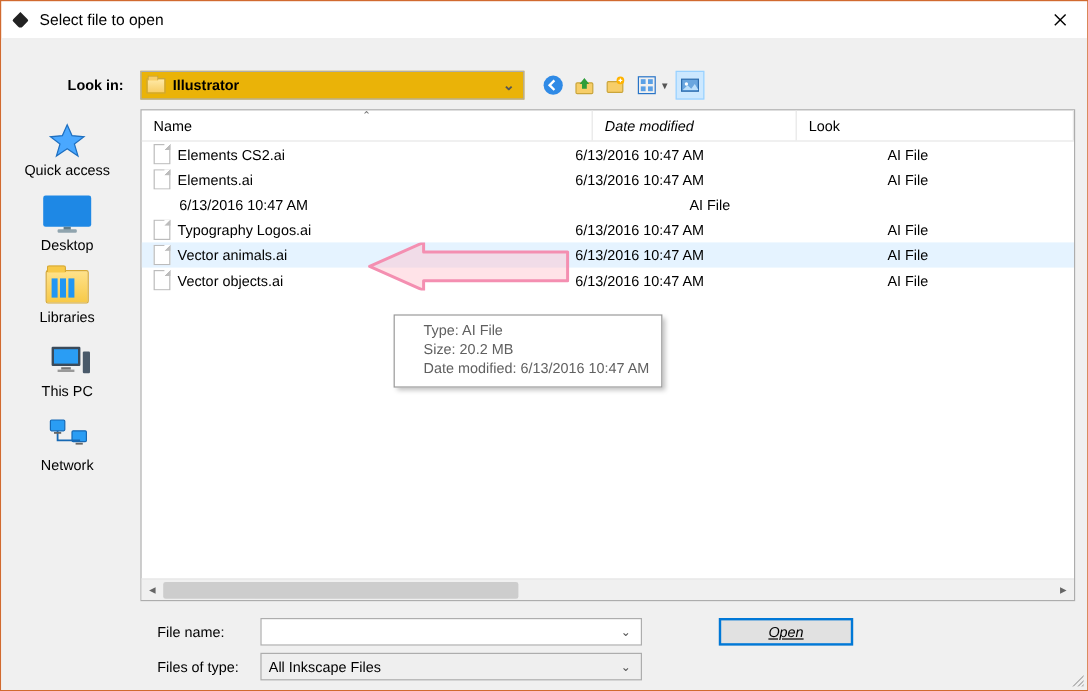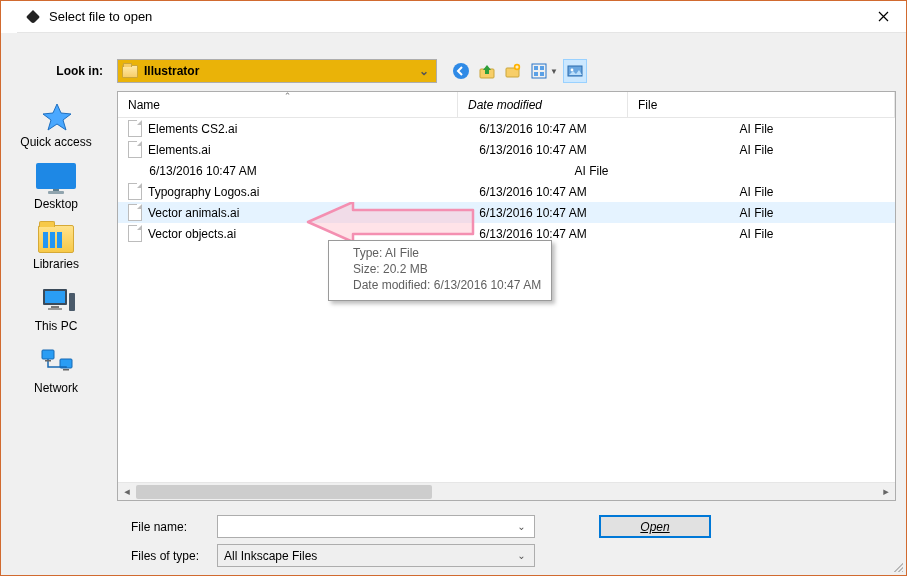--- a/index.html
+++ b/index.html
@@ -11,21 +11,20 @@
     width: 907px; height: 576px;
     border: 1px solid #d16a2f;
     position: relative;
     overflow: hidden;
   }
   .titlebar {
     height: 32px;
     display: flex; align-items: center;
     padding: 0 0 0 8px;
     border-bottom: 1px solid #e5e5e5;
-    margin-left: 16px;
   }
   .app-icon {
     width: 16px; height: 16px; margin-right: 8px;
   }
   .title-text { flex: 1; font-size: 13px; color: #000; }
   .close-btn {
     width: 45px; height: 31px;
     display: flex; align-items: center; justify-content: center;
     font-size: 14px; color: #000;
     cursor: pointer;
@@ -75,21 +74,21 @@
 
   .main-row { flex:1; display:flex; padding: 0 10px 0 0; }
 
   .places-bar {
     width: 110px;
     display:flex; flex-direction:column; align-items:center;
     padding-top: 10px; gap: 14px;
   }
   .place {
     display:flex; flex-direction:column; align-items:center; gap:4px;
-    width: 90px; text-align:right;
+    width: 90px; text-align:center;
     cursor: default;
   }
   .place .lbl { font-size:12px; color:#000; }
   .ico { width:34px; height:30px; position:relative; }
 
   .ico-star svg { width:32px; height:32px; }
   .ico-desktop { width:40px; height:26px; background:#1e88e5; border-radius:2px; position:relative; margin-bottom:4px;}
   .ico-desktop::after { content:""; position:absolute; left:12px; bottom:-5px; width:16px; height:3px; background:#90a4ae; border-radius:1px;}
   .ico-desktop::before { content:""; position:absolute; left:17px; bottom:-3px; width:6px; height:3px; background:#607d8b;}
   .ico-lib { width:36px; height:28px; background:linear-gradient(#ffe28a,#f7c948); border:1px solid #d6a936; border-radius:2px; position:relative;}
@@ -107,21 +106,21 @@
   .file-header {
     display:flex; height:26px; align-items:stretch;
     border-bottom:1px solid #e6e6e6;
     font-size:12px; color:#000;
   }
   .col-h {
     display:flex; align-items:center; padding:0 10px;
     border-right:1px solid #e6e6e6;
     position:relative;
   }
-  .col-name { width: 340px; }
+  .col-name { width: 376px; }
   .col-date { width: 170px; font-style: italic; }
   .col-type { flex:1; }
   .sort-caret { position:absolute; left:50%; top:-1px; transform:translateX(-50%); font-size:9px; color:#7a7a7a;}
 
   .file-list { flex:1; overflow:hidden; position:relative; }
   .row {
     display:flex; align-items:center; height:21px;
     padding: 0;
     text-align: center;
   }
@@ -305,21 +304,21 @@
     <div class="file-panel">
       <div class="file-header">
         <div class="col-h col-name">
           <span>Name</span>
           <span class="sort-caret">⌃</span>
         </div>
         <div class="col-h col-date">
           <span>Date modified</span>
         </div>
         <div class="col-h col-type">
-          <span>File</span>
+          <span>Look</span>
         </div>
       </div>
 
       <div class="file-list" id="file-list">
 
       <div class="row">
             <div class="cell name">
               <span class="file-ico"></span>
               <span>Elements CS2.ai</span>
             </div>
@@ -361,21 +360,21 @@
             </div>
             <div class="cell date">6/13/2016 10:47 AM</div>
             <div class="cell type">AI File</div>
           </div>
         </div>
 
       <svg class="arrow-annot" style="left:185px; top:110px;" width="175" height="40">
         <path d="M170 8 L50 8 L50 0 L5 20 L50 40 L50 32 L170 32 Z" fill="rgba(255,192,203,.45)" stroke="#f48fb1" stroke-width="2.5" stroke-linejoin="round"></path>
       </svg>
 
-      <div class="tooltip-box" style="left:210px; top:148px;padding-left:24px;">
+      <div class="tooltip-box" style="left:210px; top:170px;padding-left:24px;">
         <div>Type: AI File</div>
         <div>Size: 20.2 MB</div>
         <div>Date modified: 6/13/2016 10:47 AM</div>
       </div>
 
       <div class="hscroll">
         <div class="arrow">◂</div>
         <div class="track">
           <div class="thumb"></div>
         </div>

